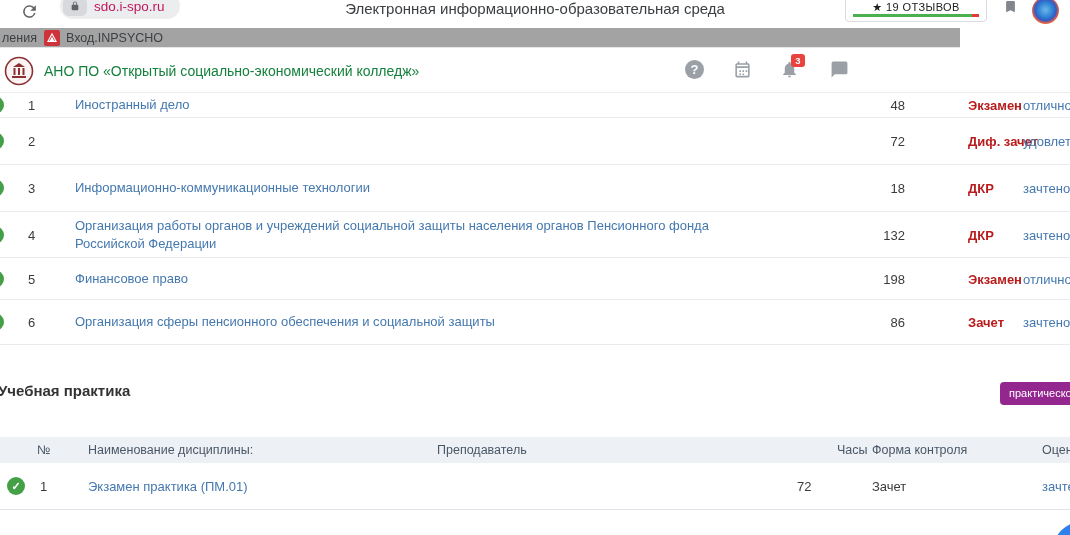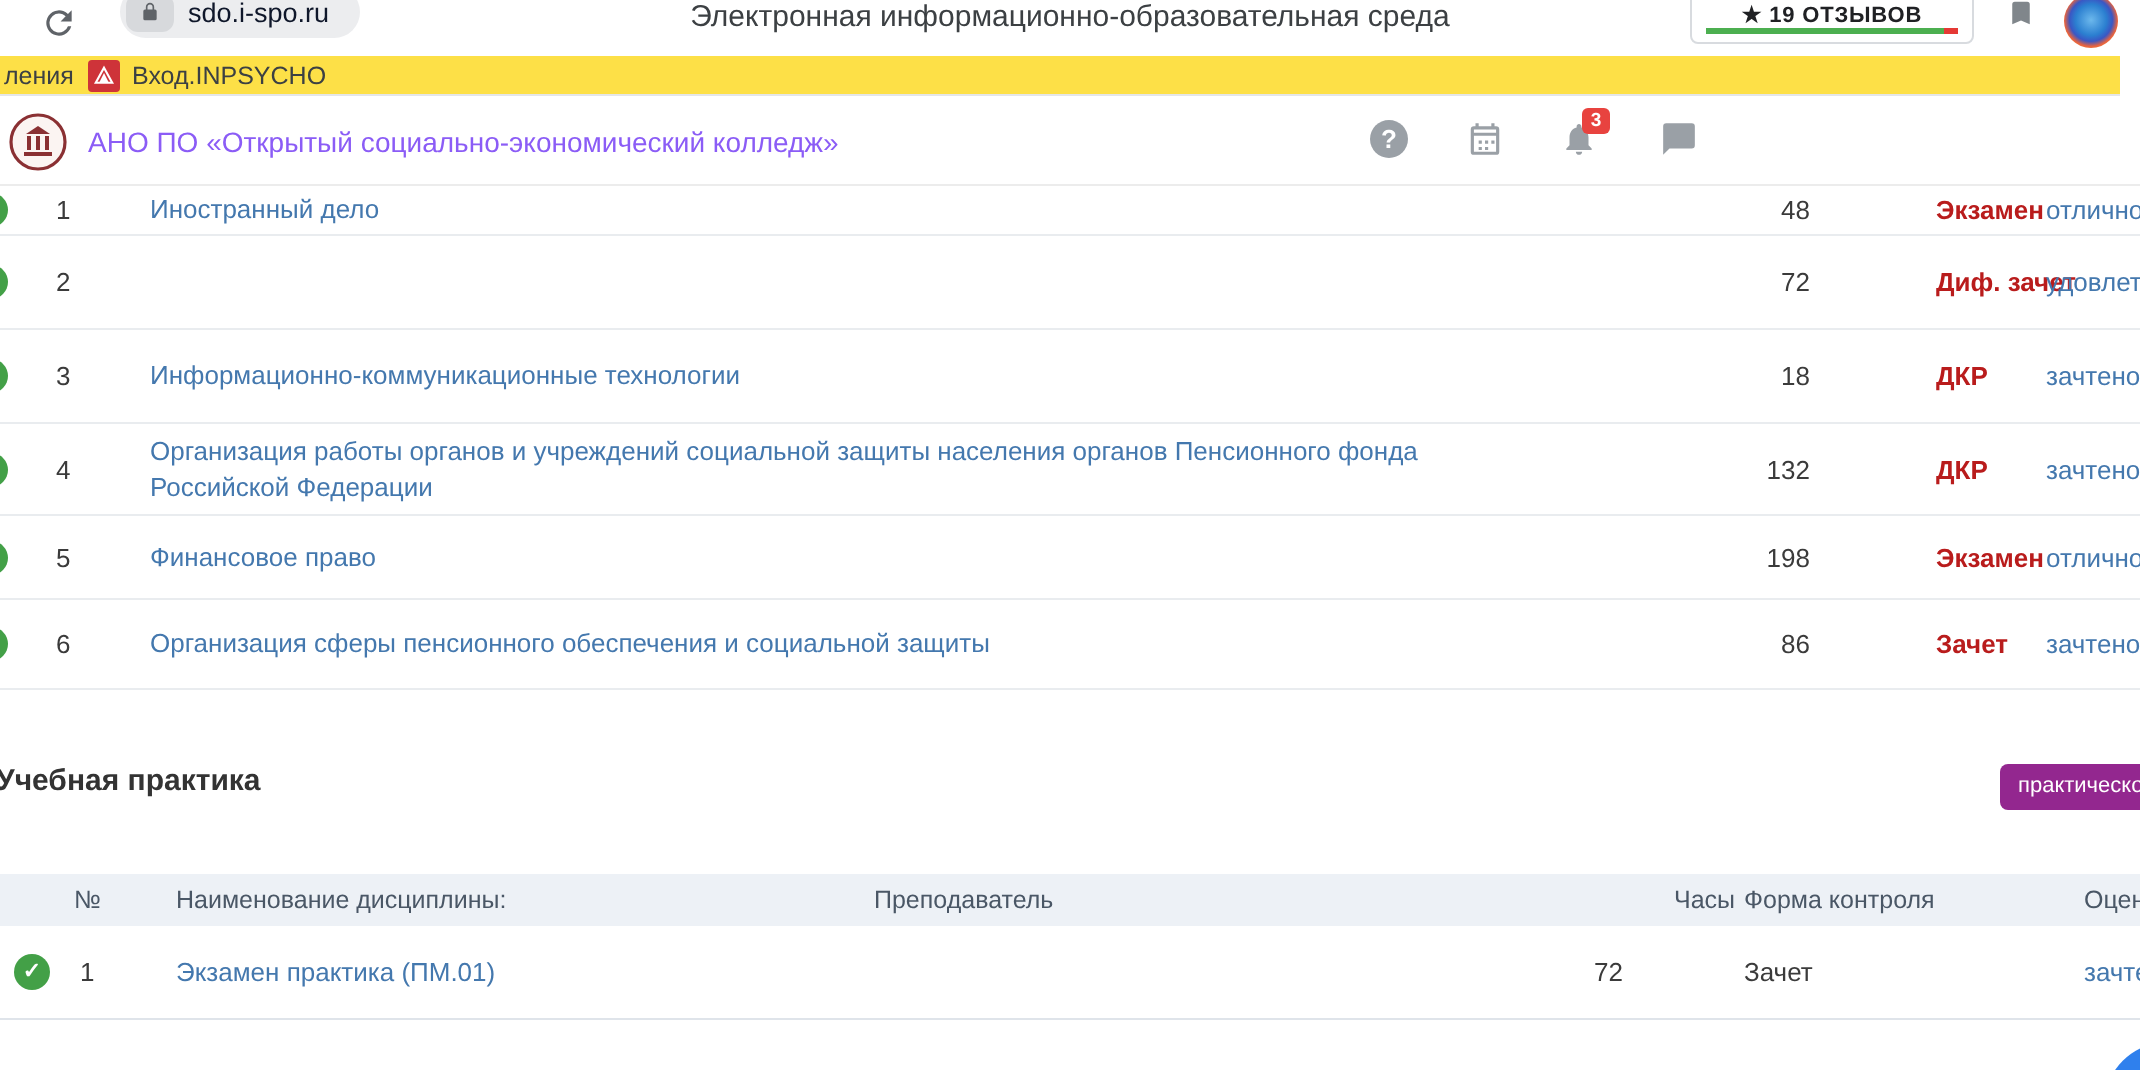--- a/index.html
+++ b/index.html
@@ -11,48 +11,48 @@
 
   
   .chrome { position:absolute; top:0; left:0; width:1070px; height:28px; background:#fff; }
   .reload-btn { position:absolute; left:20px; top:2px; width:19px; height:19px; }
   .url-pill {
     position:absolute; left:60px; top:-7px; width:120px; height:26px;
     background:#ecedef; border-radius:13px; display:flex; align-items:center; padding-left:3px;
   }
   .lock-chip { width:24px; height:19px; background:#d7d9dc; border-radius:6px;
     display:flex; align-items:center; justify-content:center; flex:0 0 auto; }
-  .url-text { font-size:13.5px; color:#0f172a; margin-left:7px; white-space:nowrap; }
+  .url-text { font-size:13.5px; color:#be185d; margin-left:7px; white-space:nowrap; }
   .page-title { position:absolute; left:0; width:1070px; top:0; text-align:center;
     font-size:15px; color:#3c4043; pointer-events:none; }
   .reviews-btn { position:absolute; left:845px; top:-9px; width:142px; height:31px;
     border:1px solid #d8dbdf; border-radius:4px; background:#fff; }
   .rv-label { position:absolute; top:9px; left:0; right:0; text-align:center;
-    font-size:11px; font-weight:bold; color:#202124; letter-spacing:.4px; white-space:nowrap; }
+    font-size:11px; font-weight:normal; color:#202124; letter-spacing:.4px; white-space:nowrap; }
   .rv-bar { position:absolute; left:7px; right:7px; top:22px; height:3px; display:flex; }
   .rv-bar-green { flex:1; background:#4caf50; }
   .rv-bar-red { width:7px; background:#e53935; }
   .bm-icon { position:absolute; left:1003px; top:-2px; }
   .avatar { position:absolute; left:1032px; top:-3px; width:27px; height:27px; border-radius:50%;
     background:radial-gradient(circle at 50% 48%, #6cb8ec 0%, #2b7fd0 40%, #3a57c4 55%, #e8633e 68%, #f69a3c 85%, #f3833f 100%); }
 
   
-  .bookmarks { position:absolute; top:28px; left:0; width:1060px; height:20px;
-    background:#fde047; border-bottom:1px solid #e4e6e8; font-size:12.5px; color:#3c4043; }
+  .bookmarks { position:absolute; top:28px; left:0; width:960px; height:20px;
+    background:#a3a3a3; border-bottom:1px solid #e4e6e8; font-size:12.5px; color:#3c4043; }
   .bk-trunc { position:absolute; left:2px; top:3px; }
   .bk-fav { position:absolute; left:44px; top:2px; width:16px; height:16px; background:#ce3339;
     border-radius:2px; display:flex; align-items:center; justify-content:center; }
   .bk-main { position:absolute; left:66px; top:3px; }
 
   
   .app-header { position:absolute; top:49px; left:0; width:1070px; height:44px;
     background:#fff; border-bottom:1px solid #ececec; }
   .org-logo { position:absolute; left:4px; top:7px; width:30px; height:30px; }
   .org-name { position:absolute; left:44px; top:0; height:44px; line-height:44px;
-    font-size:14px; color:#8b5cf6; white-space:nowrap; }
+    font-size:14px; color:#15803d; white-space:nowrap; }
   .hdr-ic { position:absolute; top:11px; width:19px; height:19px; }
   .help-ic { left:685px; background:#9aa0a6; border-radius:50%; color:#fff;
     font-size:13px; font-weight:bold; text-align:center; line-height:19px; }
   .cal-ic { left:733px; }
   .bell-ic { left:780px; }
   .chat-ic { left:830px; }
   .bell-badge { position:absolute; left:791px; top:5px; min-width:14px; height:13px;
     background:#e8433f; border-radius:3px; color:#fff; font-size:9.5px; font-weight:bold;
     text-align:center; line-height:13px; padding:0 2px; }
 

